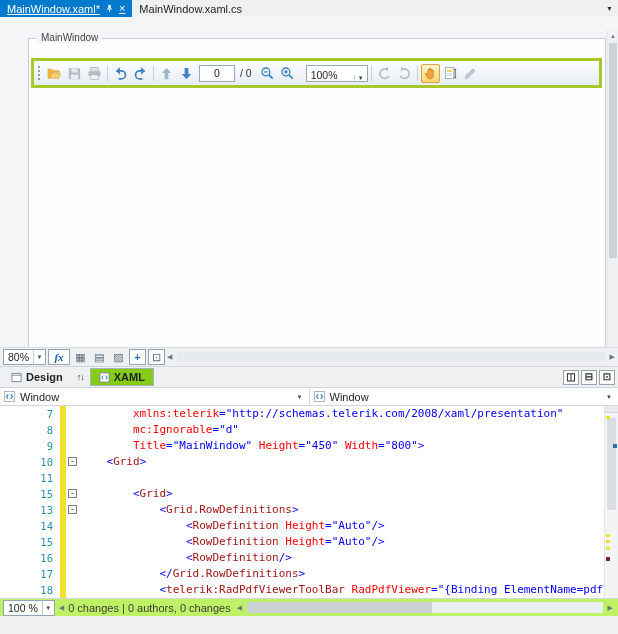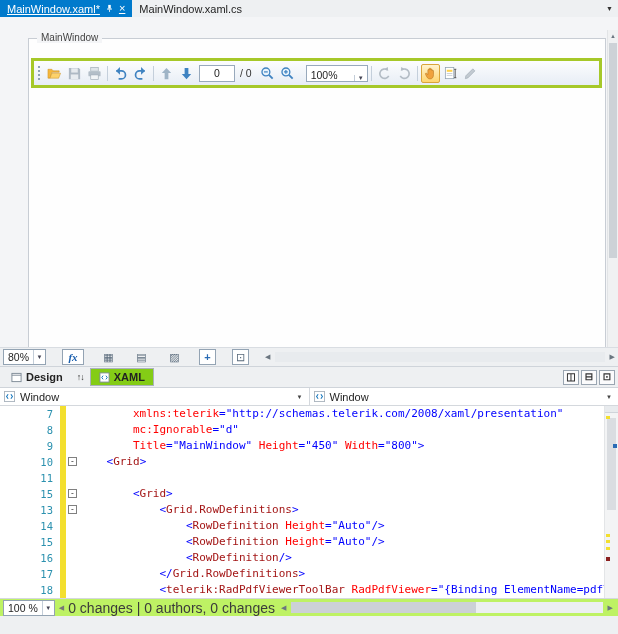--- a/index.html
+++ b/index.html
@@ -30,21 +30,21 @@
   .tbtn{width:19px;height:19px;display:flex;align-items:center;justify-content:center;border:1px solid transparent;border-radius:2px;}
   .tbtn.sel{background:linear-gradient(#fff3cf,#ffd56f);border-color:#d9a43b;}
   .tsep{width:1px;height:15px;background:#c4cfdb;margin:0 2px;}
   .pagebox{width:36px;height:17px;background:#fff;border:1px solid #98a9bc;font-size:10.5px;text-align:center;color:#222;margin-left:2px;}
   .pagetotal{font-size:10.5px;color:#333;margin:0 5px 0 4px;white-space:pre;}
   .zoombox{width:62px;height:17px;background:#fff;border:1px solid #98a9bc;display:flex;align-items:flex-end;margin-left:8px;}
   .zoombox .zval{flex:1;display:flex;align-items:center;padding-left:4px;font-size:10.5px;}
   .zoombox .zdrop{width:13px;border-left:1px solid #c3cdd8;display:flex;align-items:center;justify-content:center;font-size:6px;color:#445;}
 
   
-  .dtoolbar{position:absolute;top:347px;left:0;right:0;height:19px;background:#eef0f2;border-top:1px solid #d9dde2;display:flex;align-items:center;gap:16px;padding:0 3px;}
+  .dtoolbar{position:absolute;top:347px;left:0;right:0;height:19px;background:#eef0f2;border-top:1px solid #d9dde2;display:flex;align-items:center;gap:2px;padding:0 3px;}
   .combo{height:16px;background:#fff;border:1px solid #93a3b3;display:flex;align-items:stretch;font-size:10.5px;}
   .combo .cval{display:flex;align-items:center;padding:0 4px;}
   .combo .cdrop{width:12px;border-left:1px solid #c3cdd8;display:flex;align-items:center;justify-content:center;font-size:6px;color:#445;}
   .fxbtn{width:22px;height:16px;border:1px solid #93a3b3;background:#fff;color:#1b5fae;font-style:italic;font-weight:bold;font-size:11px;font-family:"Liberation Serif",serif;display:flex;align-items:center;justify-content:center;}
   .dtb-ico{width:17px;height:16px;display:flex;align-items:center;justify-content:center;font-size:11px;color:#5a6b7c;border:1px solid transparent;}
   .dtb-ico.on{border-color:#93a3b3;background:#fff;}
   .dtb-ico.blue{color:#2b6cb5;font-weight:bold;}
   .hscroll{flex:1;height:14px;position:relative;}
   .sarrow{font-size:7px;color:#6b7680;line-height:1;}
   .hscroll .l{position:absolute;left:0;top:3px;}
@@ -82,21 +82,21 @@
   .escroll{position:absolute;top:406px;right:0;width:14px;height:192px;background:#f3f4f5;border-left:1px solid #e3e5e7;}
   .egrip{height:7px;background:#e8ebee;border-bottom:1px solid #cfd4da;}
   .ethumb{position:absolute;left:2px;right:2px;top:12px;height:92px;background:#dadde1;}
   .mk{position:absolute;left:1px;width:4px;height:3px;background:#f3df2e;}
   .mk.blue{left:8px;width:4px;height:4px;background:#2b6cb5;}
   .mk.red{background:#8b2020;height:4px;}
 
   
   .statusbar{position:absolute;top:598px;left:0;right:0;height:18px;background:#bef264;border-top:1px solid #d4d8dd;display:flex;align-items:center;gap:4px;padding:0 3px;}
   .chev{font-size:7px;color:#777;}
-  .changes{font-size:14px;color:#3b3b3b;white-space:nowrap;}
+  .changes{font-size:11px;color:#3b3b3b;white-space:nowrap;}
   .hsb{flex:1;height:13px;position:relative;margin:0 2px;}
   .hsb .l{position:absolute;left:0;top:3px;}
   .hsb .r{position:absolute;right:0;top:3px;}
   .hsb .trk{position:absolute;left:10px;right:10px;top:1px;bottom:1px;background:#eceff1;}
   .hsb .hthumb{position:absolute;left:10px;width:185px;top:1px;bottom:1px;background:#ccd1d6;}
 
   .bottomfill{position:absolute;top:616px;left:0;right:0;height:18px;background:#eef0f2;}
 </style>
 </head>
 <body>

